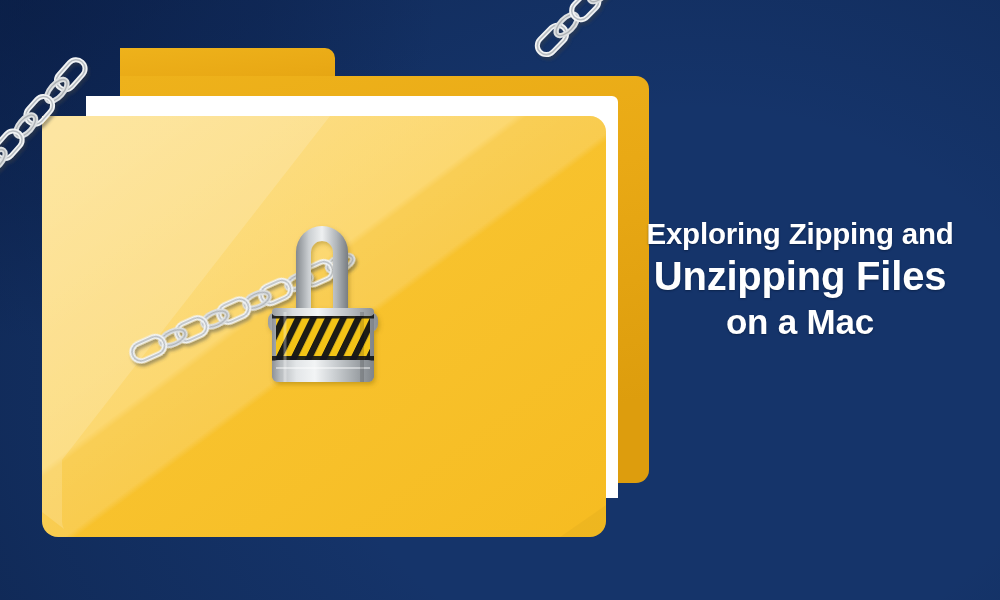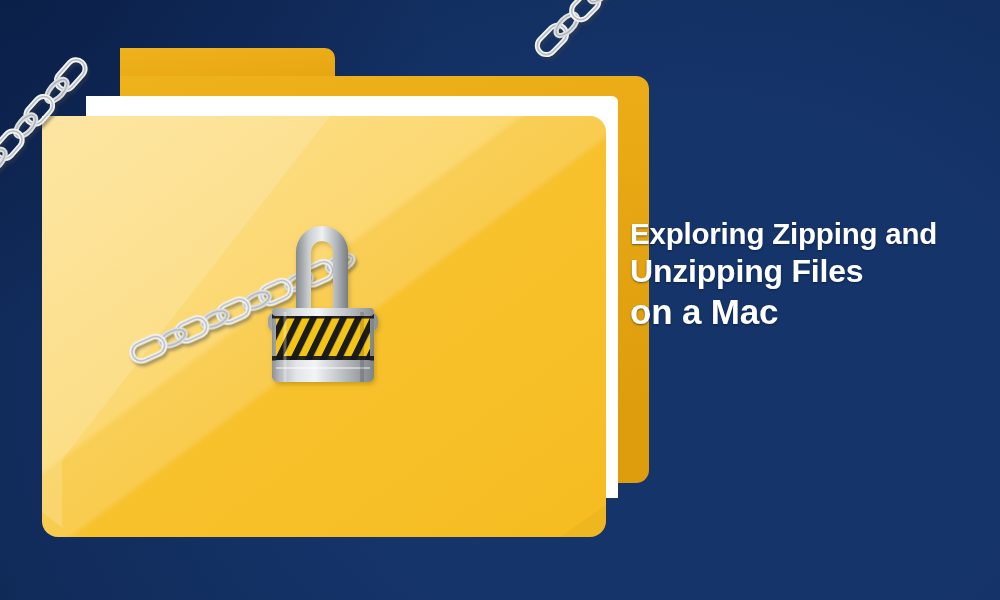--- a/index.html
+++ b/index.html
@@ -47,33 +47,34 @@
     left: 0; top: 0;
     width: 1000px; height: 600px;
   }
 
   
   #title-block {
     position: absolute;
     left: 630px;
     top: 216px;
     width: 340px;
+    text-align: center;
     line-height: 1.22;
   }
   #title-block .tline {
     display: block;
     color: #ffffff;
     font-weight: bold;
     font-size: 29.5px;
     letter-spacing: -0.2px;
     text-shadow: 0 1px 2px rgba(5,22,50,0.55);
     white-space: nowrap;
   }
   #title-block .tline.l1 { font-size: 29.5px; }
-  #title-block .tline.l2 { font-size: 32px; }
+  #title-block .tline.l2 { font-size: 40px; }
   #title-block .tline.l3 { font-size: 35px; }
 </style>
 </head>
 <body>
 
 <div id="stage">
 
   <div id="bg-gradient"></div>
   <div id="bg-topleft"></div>
   <div id="bg-vignette"></div>

